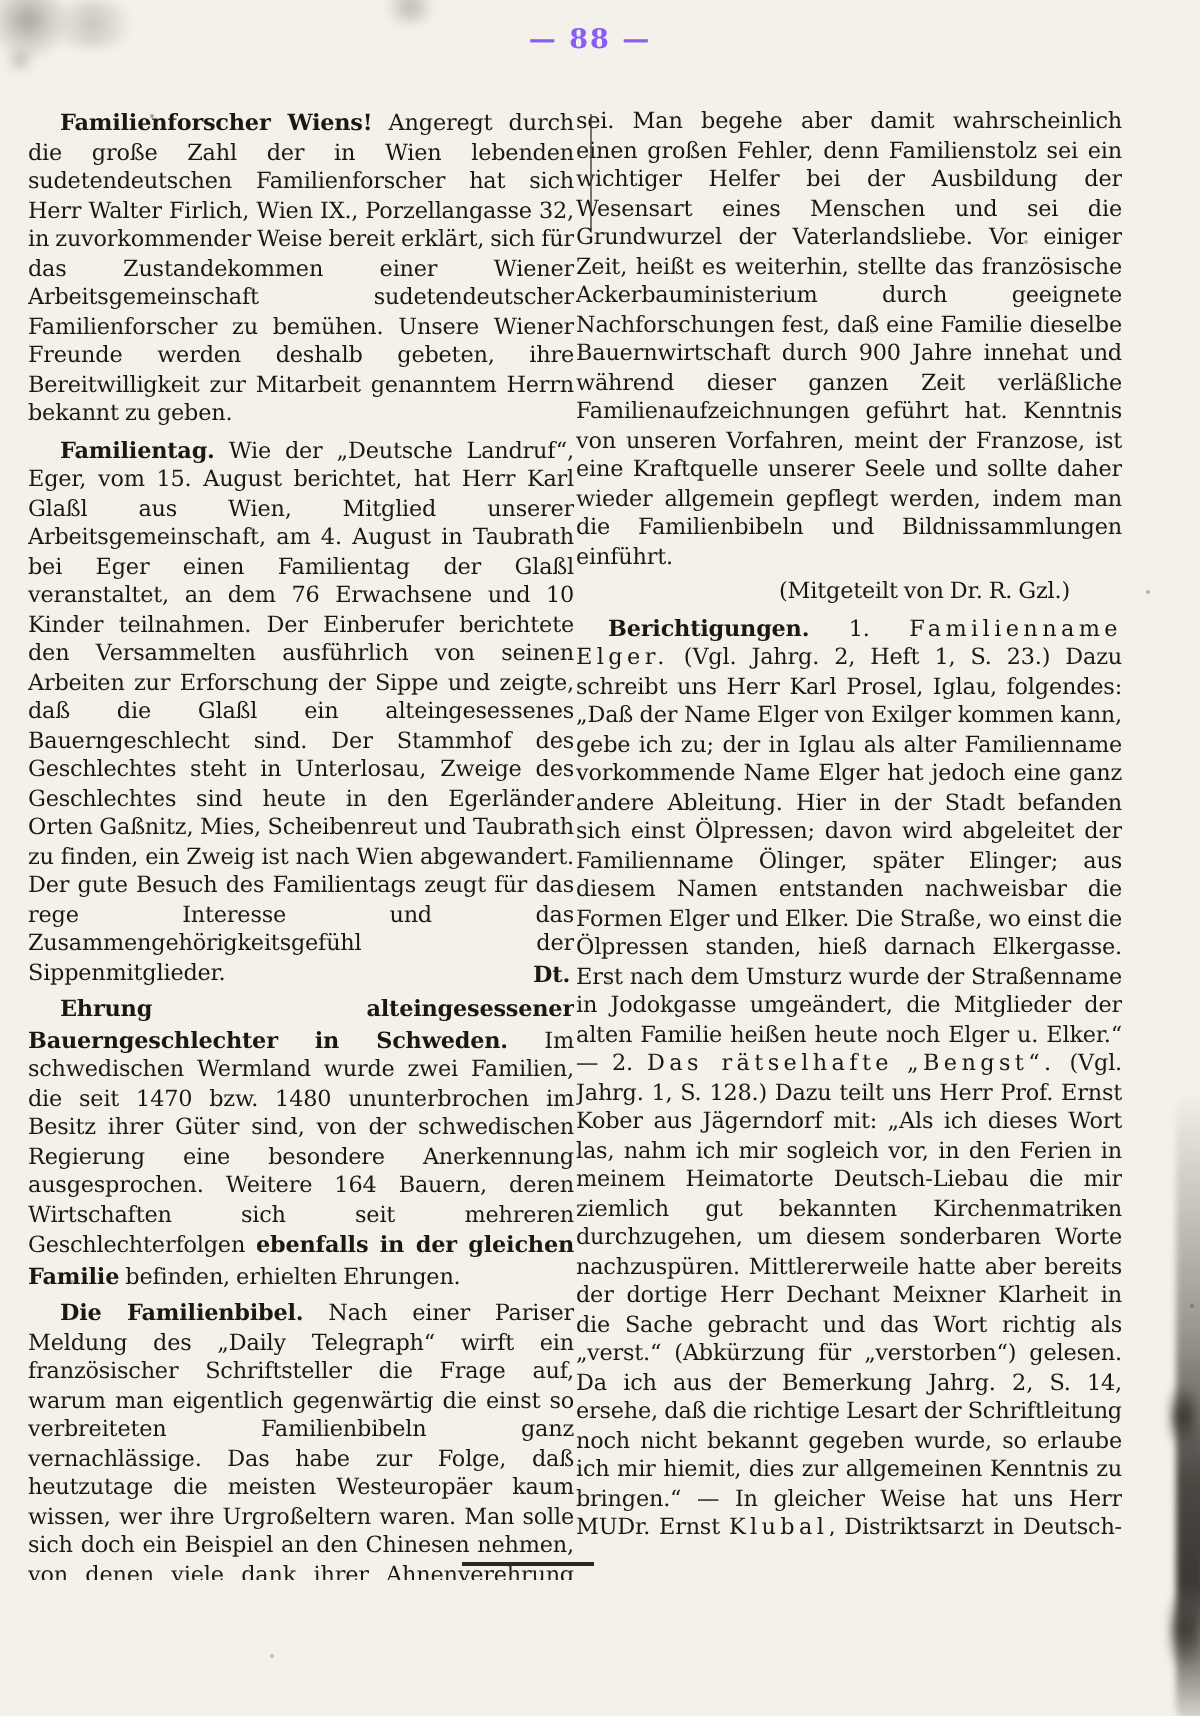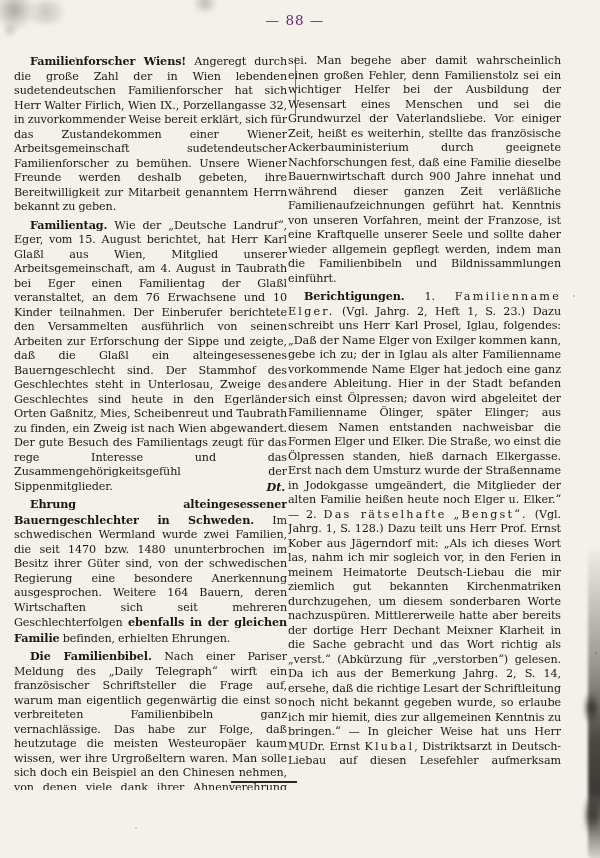--- a/index.html
+++ b/index.html
@@ -8,35 +8,35 @@
   }
   html,body{margin:0;padding:0;}
   body{width:600px;height:858px;overflow:hidden;background:#e8e6df;}
   .page{
     position:relative;width:600px;height:858px;background:var(--paper);
     font-family:"DejaVu Serif","Liberation Serif",serif;
     color:var(--ink);overflow:hidden;
   }
   .pageno{
     position:absolute;top:12px;left:0;width:590px;text-align:center;
-    font-size:13.5px;font-weight:normal;letter-spacing:1px;color:#701a75;
+    font-size:13.5px;font-weight:bold;letter-spacing:1px;color:#8b5cf6;
   }
   .col{
     position:absolute;top:54px;width:273px;overflow:hidden;
     font-size:11.2px;line-height:14.5px;text-align:justify;
     letter-spacing:-0.1px;word-spacing:-0.4px;
   }
   .col.left{left:14px;height:736px;}
   .col.right{left:288px;height:714px;}
   .para{margin:0 0 3px 0;}
   .para.indent{text-indent:16px;}
   .para.alignright{text-align:right;padding-right:26px;}
   .bold{font-weight:bold;}
   .spaced{letter-spacing:2.2px;}
-  .sig{float:right;font-weight:bold;padding-right:2px;font-style:italic;}
+  .sig{float:right;font-weight:bold;padding-right:2px;}
   .gapline{
     position:absolute;left:295px;top:57px;width:1px;height:58px;
     background:rgba(50,45,40,.65);
   }
   .endrule{
     position:absolute;left:231px;top:781px;width:66px;height:2px;
     background:#2b2722;
   }
   .smudge{position:absolute;filter:blur(2px);border-radius:50%;}
   .s1{left:-8px;top:-10px;width:44px;height:40px;
@@ -84,20 +84,21 @@
   <div class="pageno">— 88 —</div>
 
   <div class="col left">
       <p class="para indent"><span class="bold">Familienforscher Wiens!</span><span> Angeregt durch die große Zahl der in Wien lebenden sudetendeutschen Familienforscher hat sich Herr Walter Firlich, Wien IX., Porzellangasse 32, in zuvorkommender Weise bereit erklärt, sich für das Zustandekommen einer Wiener Arbeitsgemeinschaft sudetendeutscher Familienforscher zu bemühen. Unsere Wiener Freunde werden deshalb gebeten, ihre Bereitwilligkeit zur Mitarbeit genanntem Herrn bekannt zu geben.</span></p>
       <p class="para indent"><span class="bold">Familientag.</span><span> Wie der „Deutsche Landruf“, Eger, vom 15. August berichtet, hat Herr Karl Glaßl aus Wien, Mitglied unserer Arbeitsgemeinschaft, am 4. August in Taubrath bei Eger einen Familientag der Glaßl veranstaltet, an dem 76 Erwachsene und 10 Kinder teilnahmen. Der Einberufer berichtete den Versammelten ausführlich von seinen Arbeiten zur Erforschung der Sippe und zeigte, daß die Glaßl ein alteingesessenes Bauerngeschlecht sind. Der Stammhof des Geschlechtes steht in Unterlosau, Zweige des Geschlechtes sind heute in den Egerländer Orten Gaßnitz, Mies, Scheibenreut und Taubrath zu finden, ein Zweig ist nach Wien abgewandert. Der gute Besuch des Familientags zeugt für das rege Interesse und das Zusammengehörigkeitsgefühl der Sippenmitglieder.</span><span class="sig">Dt.</span></p>
       <p class="para indent"><span class="bold">Ehrung alteingesessener Bauerngeschlechter in Schweden.</span><span> Im schwedischen Wermland wurde zwei Familien, die seit 1470 bzw. 1480 ununterbrochen im Besitz ihrer Güter sind, von der schwedischen Regierung eine besondere Anerkennung ausgesprochen. Weitere 164 Bauern, deren Wirtschaften sich seit mehreren Geschlechterfolgen </span><span class="bold">ebenfalls in der gleichen Familie</span><span> befinden, erhielten Ehrungen.</span></p>
       <p class="para indent"><span class="bold">Die Familienbibel.</span><span> Nach einer Pariser Meldung des „Daily Telegraph“ wirft ein französischer Schriftsteller die Frage auf, warum man eigentlich gegenwärtig die einst so verbreiteten Familienbibeln ganz vernachlässige. Das habe zur Folge, daß heutzutage die meisten Westeuropäer kaum wissen, wer ihre Urgroßeltern waren. Man solle sich doch ein Beispiel an den Chinesen nehmen, von denen viele dank ihrer Ahnenverehrung über ihre Vorfahren bis in die zehnte Geschlechterfolge Angaben machen können. Früher sei auch in Frankreich die Gepflogenheit ganz allgemein gewesen, die Ereignisse des Familienlebns in der Hausbibel zu verewigen, während unsere Zeit leider zu raschlebig hiezu</span></p>
     </div>
   <div class="col right">
       <p class="para"><span>sei. Man begehe aber damit wahrscheinlich einen großen Fehler, denn Familienstolz sei ein wichtiger Helfer bei der Ausbildung der Wesensart eines Menschen und sei die Grundwurzel der Vaterlandsliebe. Vor einiger Zeit, heißt es weiterhin, stellte das französische Ackerbauministerium durch geeignete Nachforschungen fest, daß eine Familie dieselbe Bauernwirtschaft durch 900 Jahre innehat und während dieser ganzen Zeit verläßliche Familienaufzeichnungen geführt hat. Kenntnis von unseren Vorfahren, meint der Franzose, ist eine Kraftquelle unserer Seele und sollte daher wieder allgemein gepflegt werden, indem man die Familienbibeln und Bildnissammlungen einführt.</span></p>
+      <p class="para alignright"><span>(Mitgeteilt von Dr. R. Gzl.)</span></p>
       <p class="para indent"><span class="bold">Berichtigungen.</span><span> 1. </span><span class="spaced">Familienname Elger.</span><span> (Vgl. Jahrg. 2, Heft 1, S. 23.) Dazu schreibt uns Herr Karl Prosel, Iglau, folgendes: „Daß der Name Elger von Exilger kommen kann, gebe ich zu; der in Iglau als alter Familienname vorkommende Name Elger hat jedoch eine ganz andere Ableitung. Hier in der Stadt befanden sich einst Ölpressen; davon wird abgeleitet der Familienname Ölinger, später Elinger; aus diesem Namen entstanden nachweisbar die Formen Elger und Elker. Die Straße, wo einst die Ölpressen standen, hieß darnach Elkergasse. Erst nach dem Umsturz wurde der Straßenname in Jodokgasse umgeändert, die Mitglieder der alten Familie heißen heute noch Elger u. Elker.“ — 2. </span><span class="spaced">Das rätselhafte</span><span> </span><span class="spaced">„Bengst“.</span><span> (Vgl. Jahrg. 1, S. 128.) Dazu teilt uns Herr Prof. Ernst Kober aus Jägerndorf mit: „Als ich dieses Wort las, nahm ich mir sogleich vor, in den Ferien in meinem Heimatorte Deutsch-Liebau die mir ziemlich gut bekannten Kirchenmatriken durchzugehen, um diesem sonderbaren Worte nachzuspüren. Mittlererweile hatte aber bereits der dortige Herr Dechant Meixner Klarheit in die Sache gebracht und das Wort richtig als „verst.“ (Abkürzung für „verstorben“) gelesen. Da ich aus der Bemerkung Jahrg. 2, S. 14, ersehe, daß die richtige Lesart der Schriftleitung noch nicht bekannt gegeben wurde, so erlaube ich mir hiemit, dies zur allgemeinen Kenntnis zu bringen.“ — In gleicher Weise hat uns Herr MUDr. Ernst </span><span class="spaced">Klubal</span><span>, Distriktsarzt in Deutsch-Liebau auf diesen Lesefehler aufmerksam gemacht.</span></p>
     </div>
 
   <div class="gapline"></div>
   <div class="endrule"></div>
 
   <div class="smudge s1"></div>
   <div class="smudge s2"></div>
   <div class="smudge s3"></div>
   <div class="smudge s4"></div>

